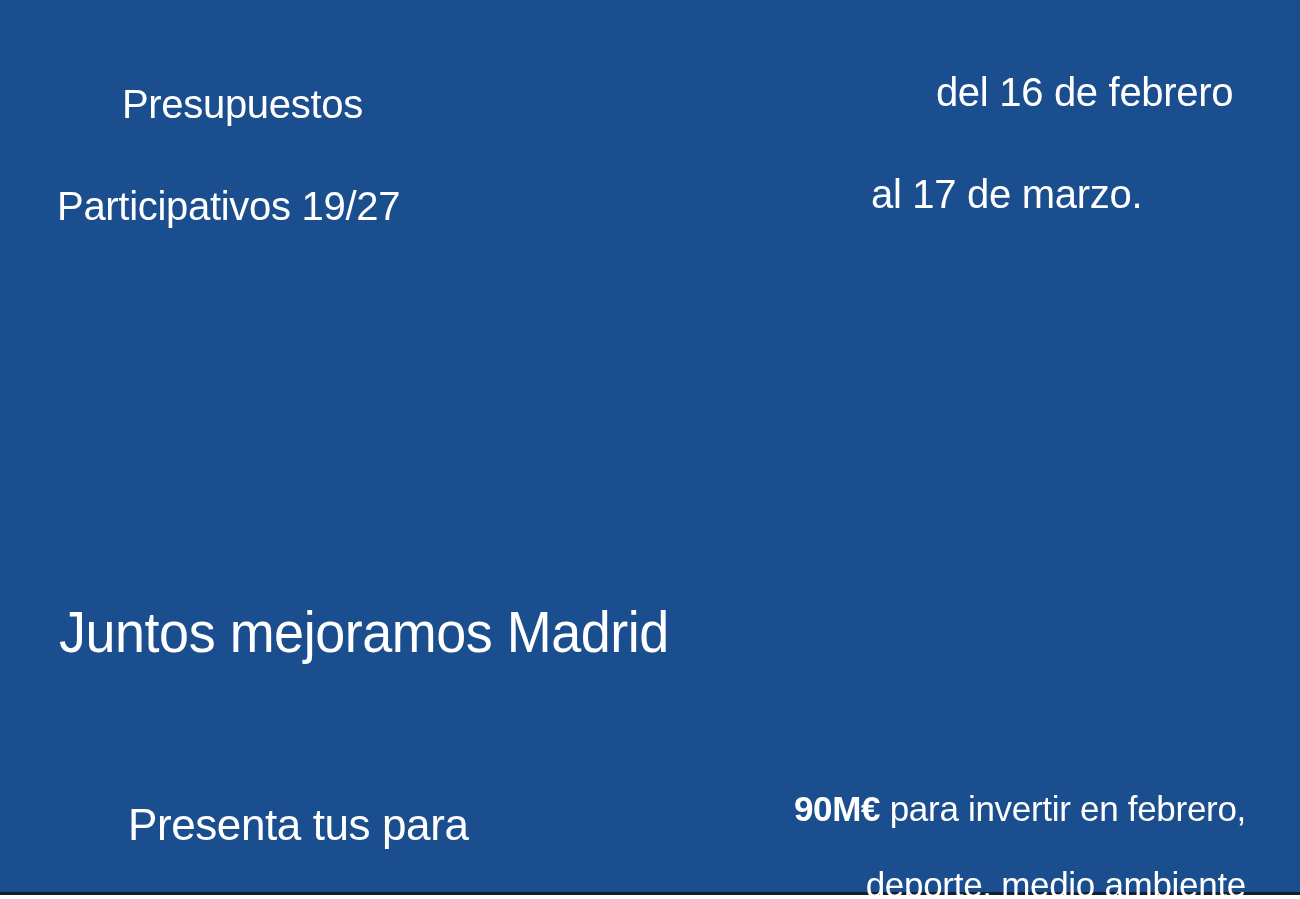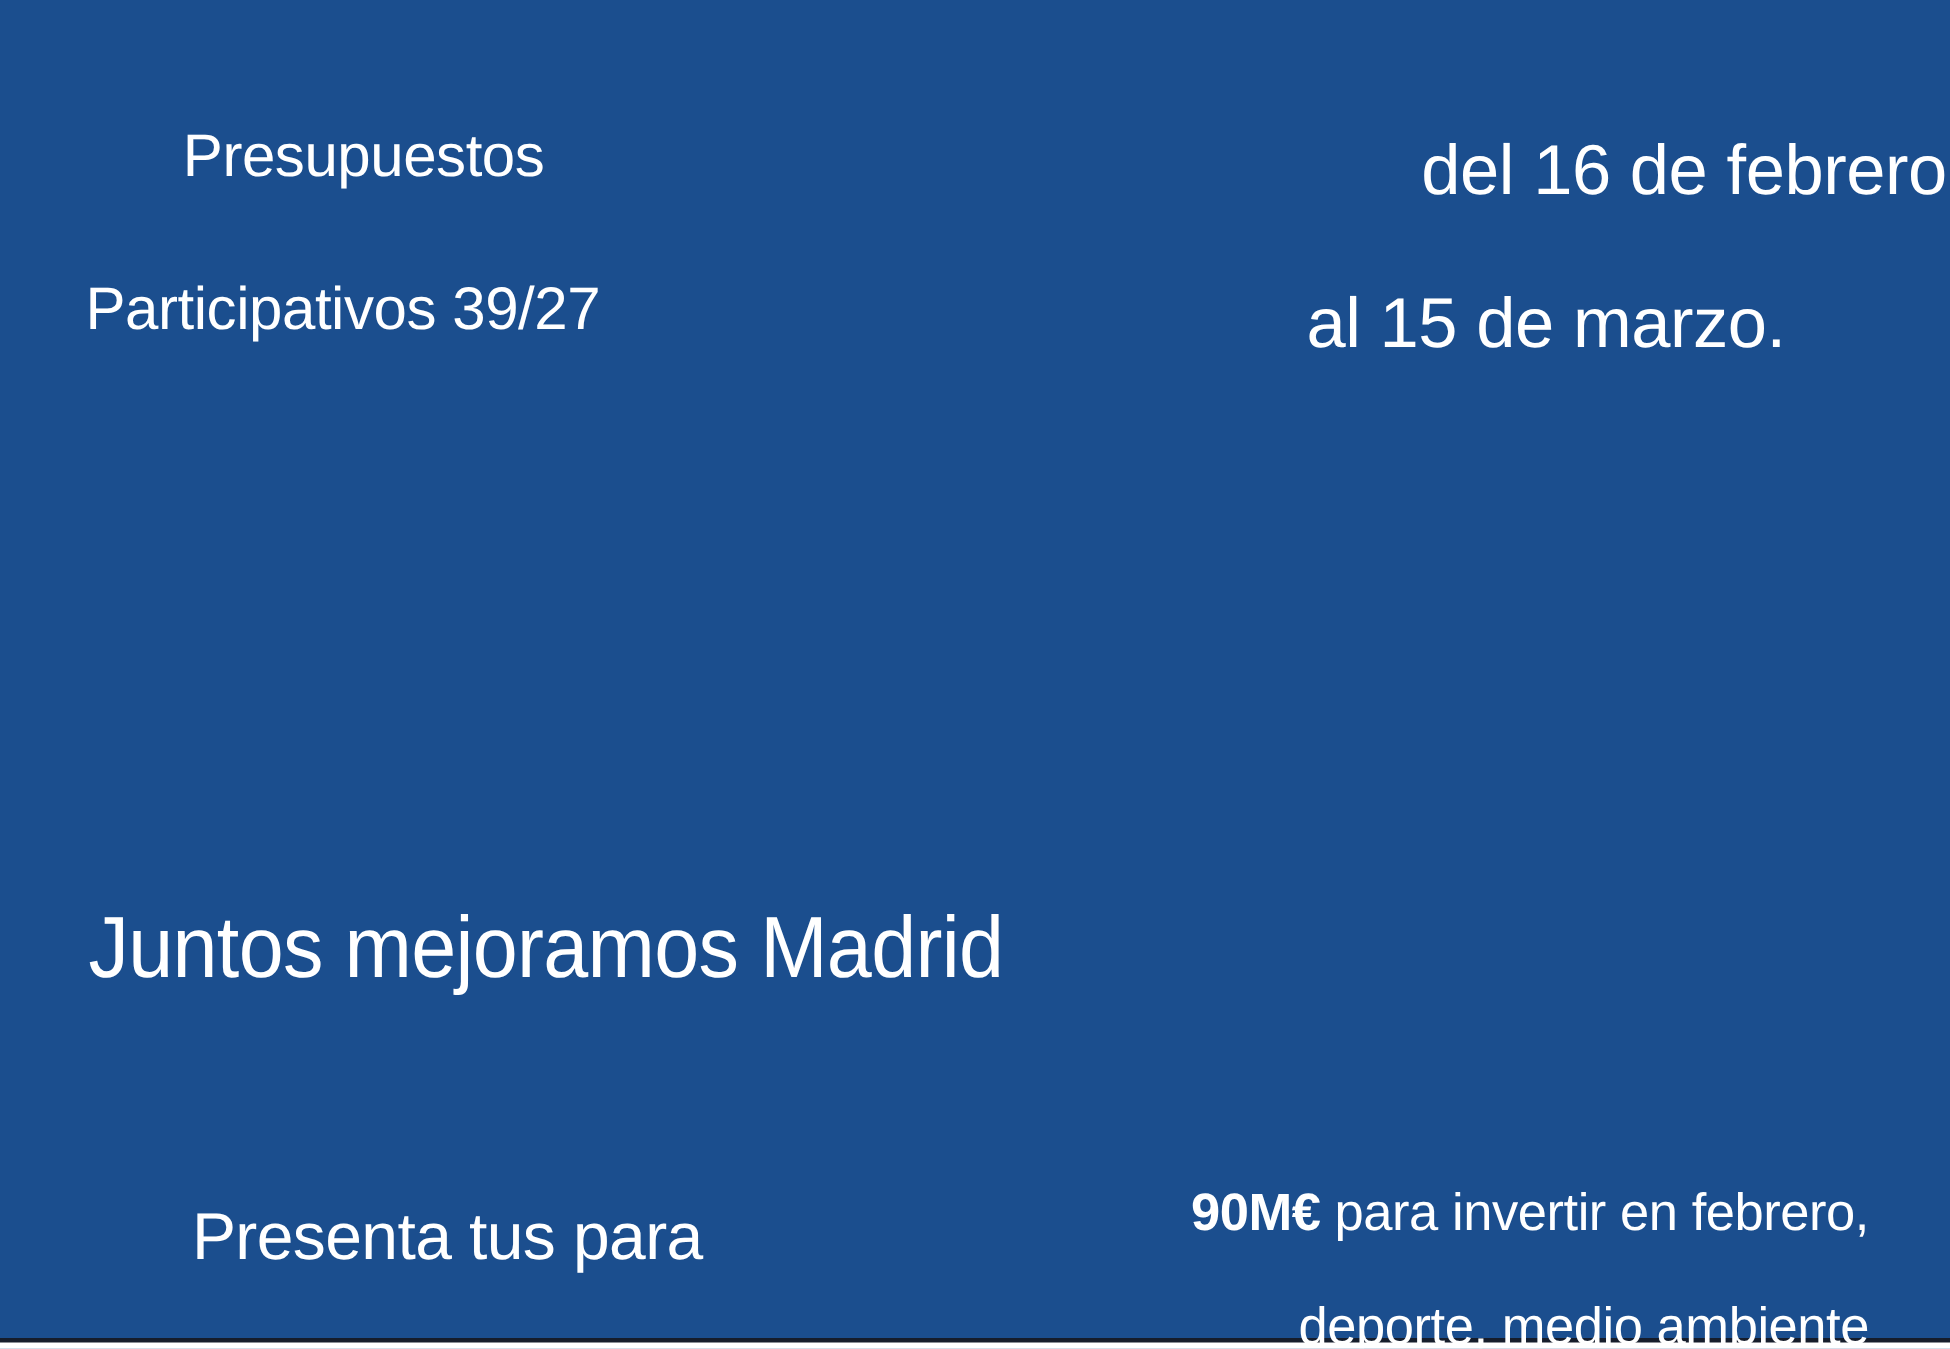--- a/index.html
+++ b/index.html
@@ -60,22 +60,22 @@
     line-height: 51px;
     font-weight: 400;
     letter-spacing: -0.3px;
     white-space: pre;
   }
   .header-left .l2 { display: block; }
 
   .header-right {
     position: absolute;
     left: 871px;
-    top: 36px;
-    font-size: 47px;
+    top: 16px;
+    font-size: 40px;
     line-height: 51px;
     font-weight: 400;
     letter-spacing: -0.3px;
     white-space: pre;
   }
   .header-right .l2 { display: block; }
 
   
   .title {
     position: absolute;
@@ -142,26 +142,26 @@
 
 <div id="poster">
 
   <div class="blue-field"></div>
   <div class="bottom-rule"></div>
 
   <div class="content">
 
     <div class="header-left">
       <span>Presupuestos</span>
-      <span class="l2">Participativos 39/27</span>
+      <span class="l2">Participativos 19/27</span>
     </div>
 
     <div class="header-right">
       <span>del 16 de febrero</span>
-      <span class="l2">al 15 de marzo.</span>
+      <span class="l2">al 17 de marzo.</span>
     </div>
 
 
     <div class="tagline">Juntos mejoramos Madrid</div>
 
     <div class="cta-left">
       <span>Presenta tus para</span>
       
     </div>
 

